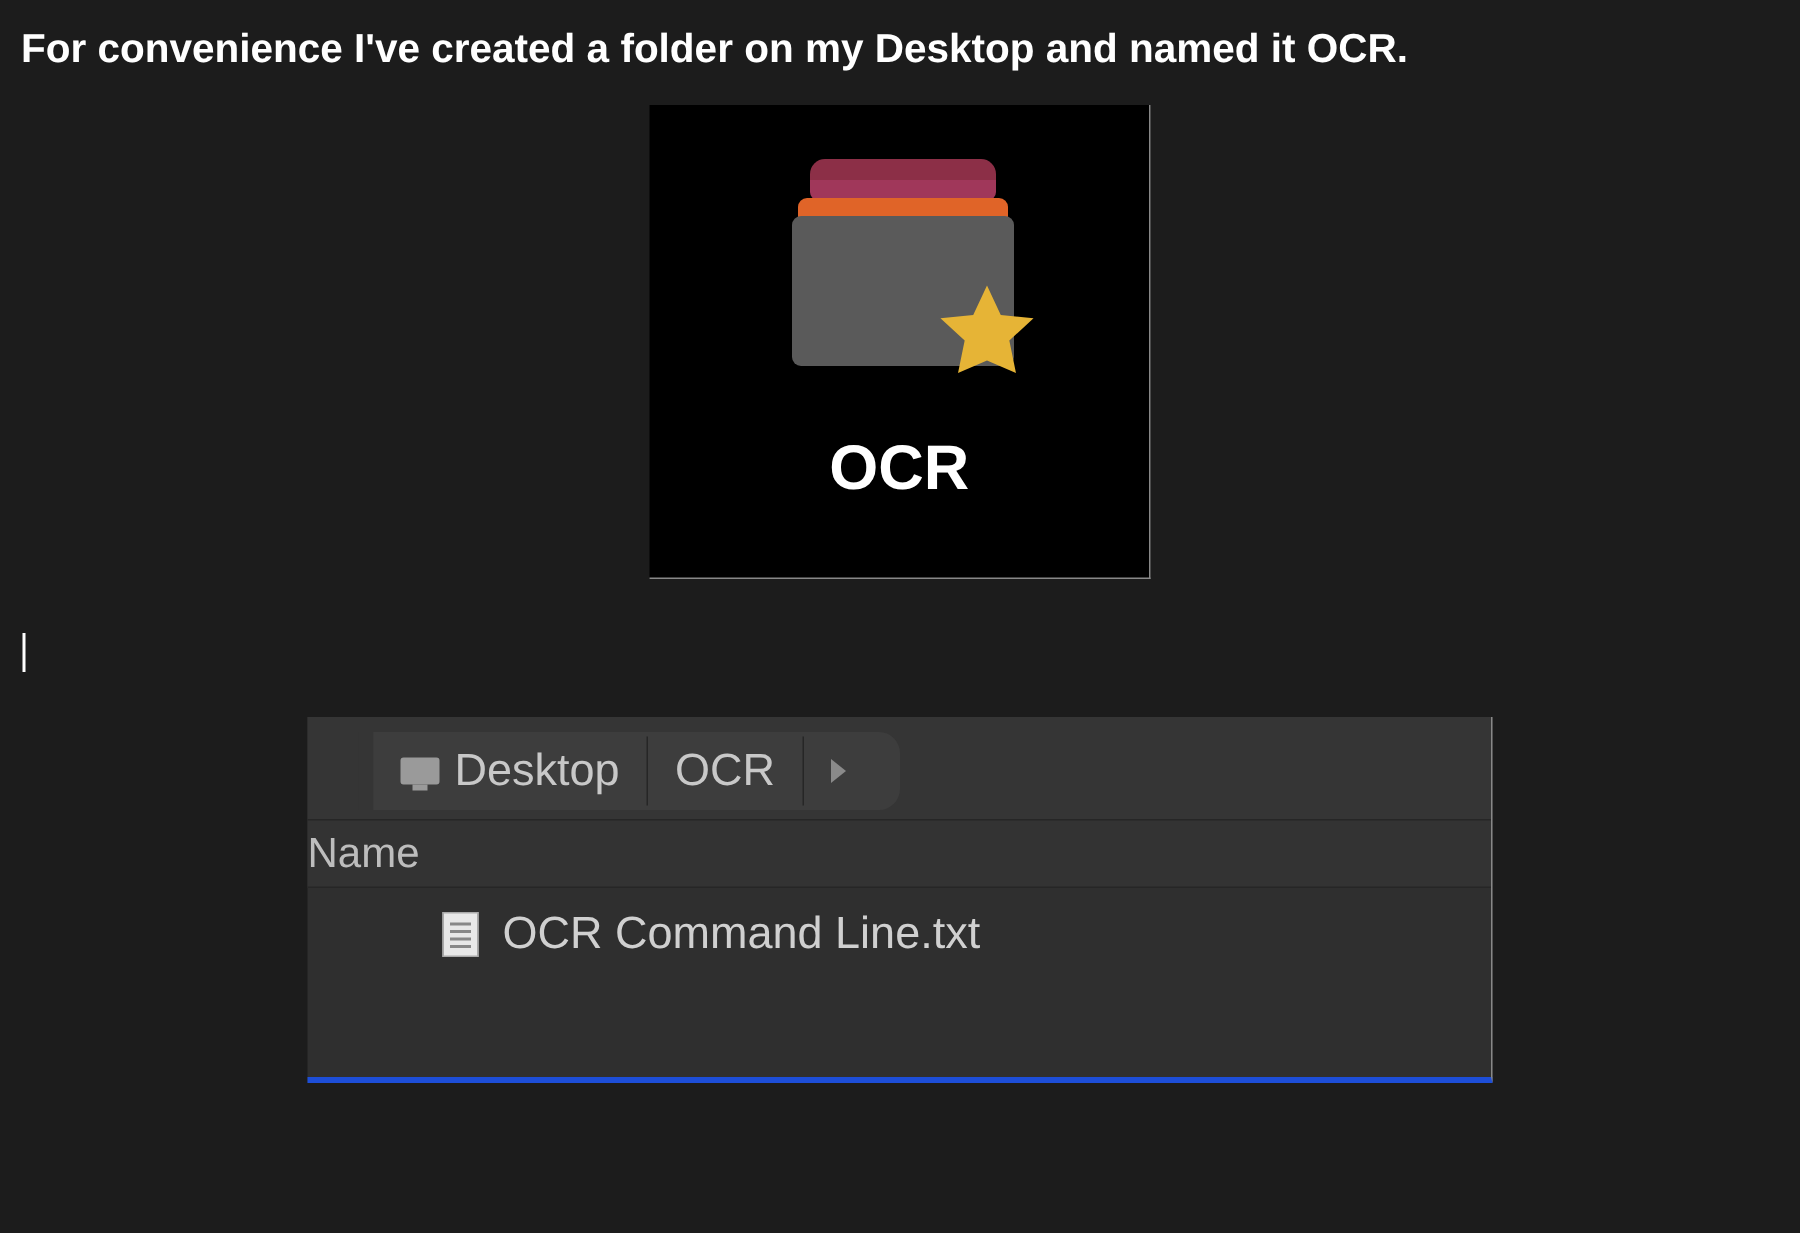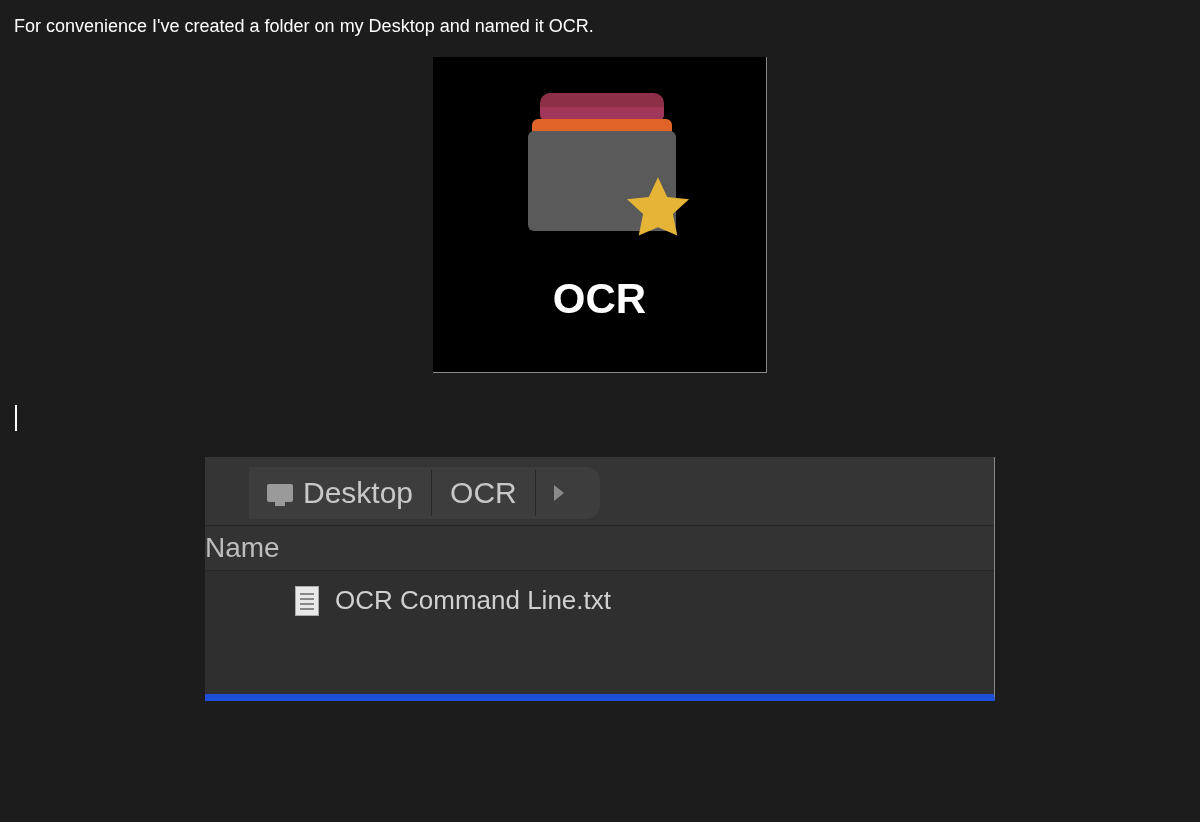--- a/index.html
+++ b/index.html
@@ -6,22 +6,22 @@
   html, body {
     width: 1200px;
     height: 822px;
     background: #1c1c1c;
     font-family: "Comic Sans MS", "Comic Sans", cursive, sans-serif;
     color: #ffffff;
     overflow: hidden;
   }
   .page { padding: 10px 14px; }
   .para {
-    font-size: 18px;
-    font-weight: normal;
+    font-size: 27px;
+    font-weight: bold;
     line-height: 1.4;
     margin: 4px 0 18px 0;
   }
   .caret {
     display: inline-block;
     width: 2px; height: 26px;
     background: #ffffff;
     vertical-align: -3px;
     margin-left: 1px;
   }
@@ -74,21 +74,21 @@
   }
 
   
   .fm-wrap { text-align: center; margin-top: 22px; }
   .fm {
     display: inline-block;
     width: 790px; height: 244px;
     background: #2f2f2f;
     text-align: left;
     border-right: 1px solid #888;
-    border-bottom: 7px solid #1d4ed8;
+    border-bottom: 4px solid #1d4ed8;
     position: relative;
     font-family: "Comic Sans MS", cursive, sans-serif;
   }
   .fm-top {
     position: relative;
     height: 68px;
     background: #353535;
     padding-left: 34px;
   }
   .breadcrumb {
@@ -143,21 +143,21 @@
     position: relative;
   }
   .txt-glyph::before,
   .txt-glyph::after {
     content: "";
     position: absolute; left: 4px; right: 4px; height: 2px;
     background: #888;
   }
   .txt-glyph::before { top: 6px; box-shadow: 0 5px 0 #888, 0 10px 0 #888; }
   .txt-glyph::after  { top: 21px; }
-  .file-name { font-size: 26px; color: #d0d0d0; }
+  .file-name { font-size: 30px; color: #d0d0d0; }
 </style>
 </head>
 <body>
 
 <div class="page">
 
   <p class="para">For convenience I've created a folder on my Desktop and named it OCR.</p>
 
   <div class="tile-wrap">
     <div class="tile">

